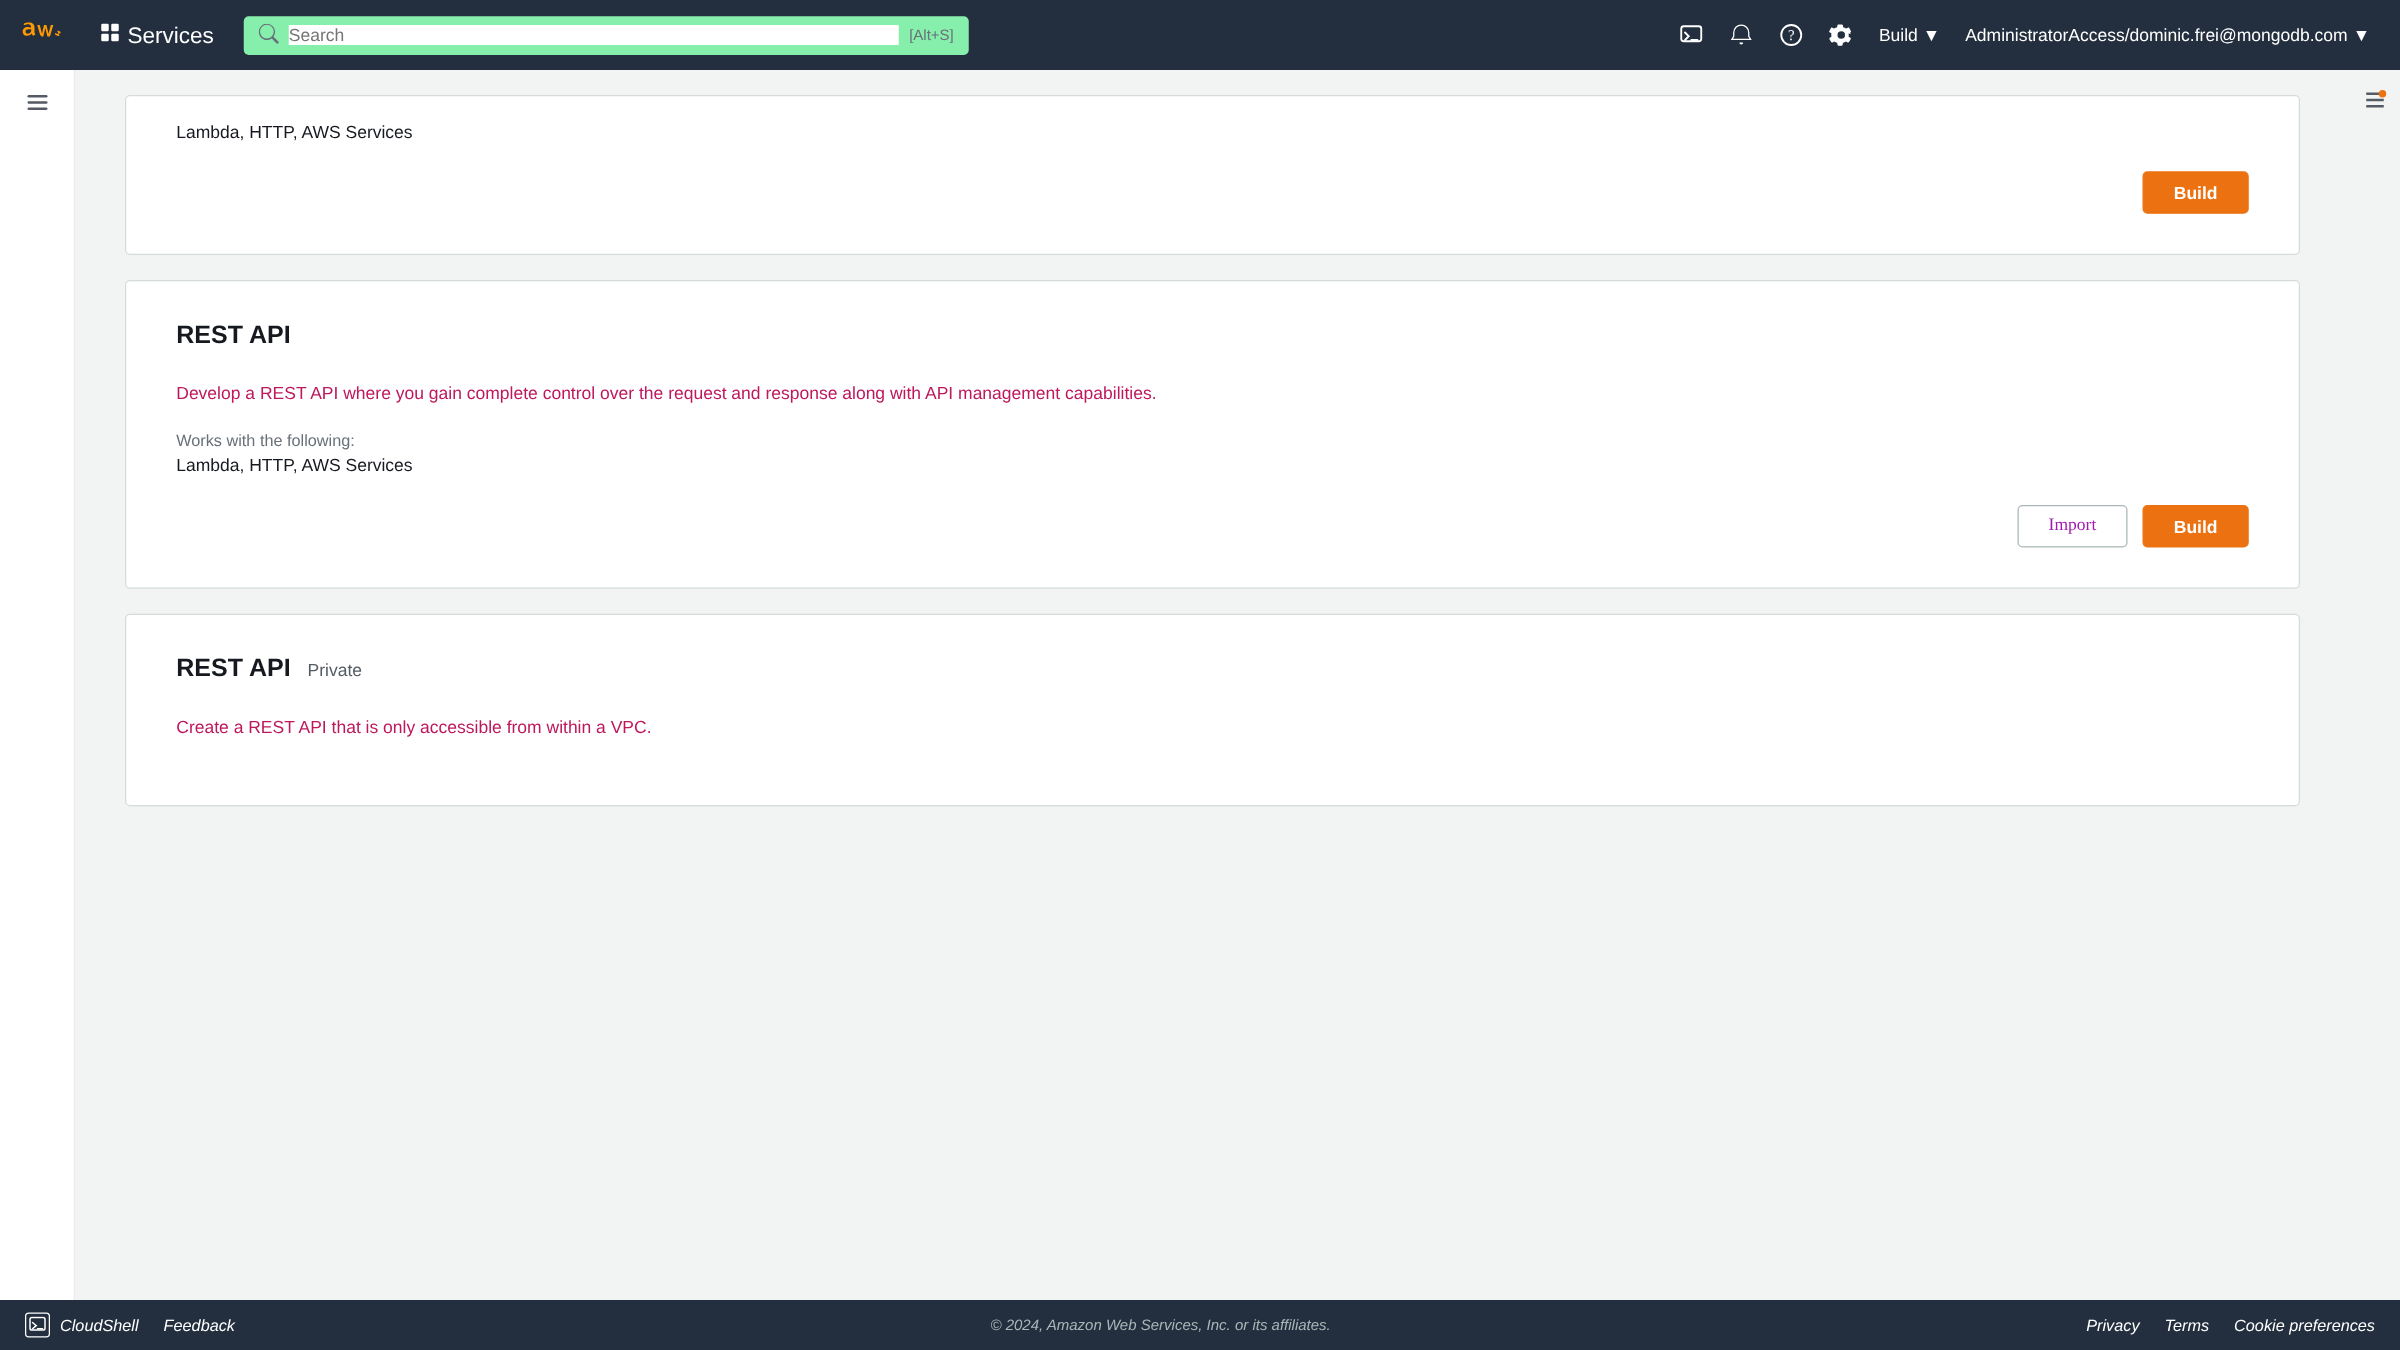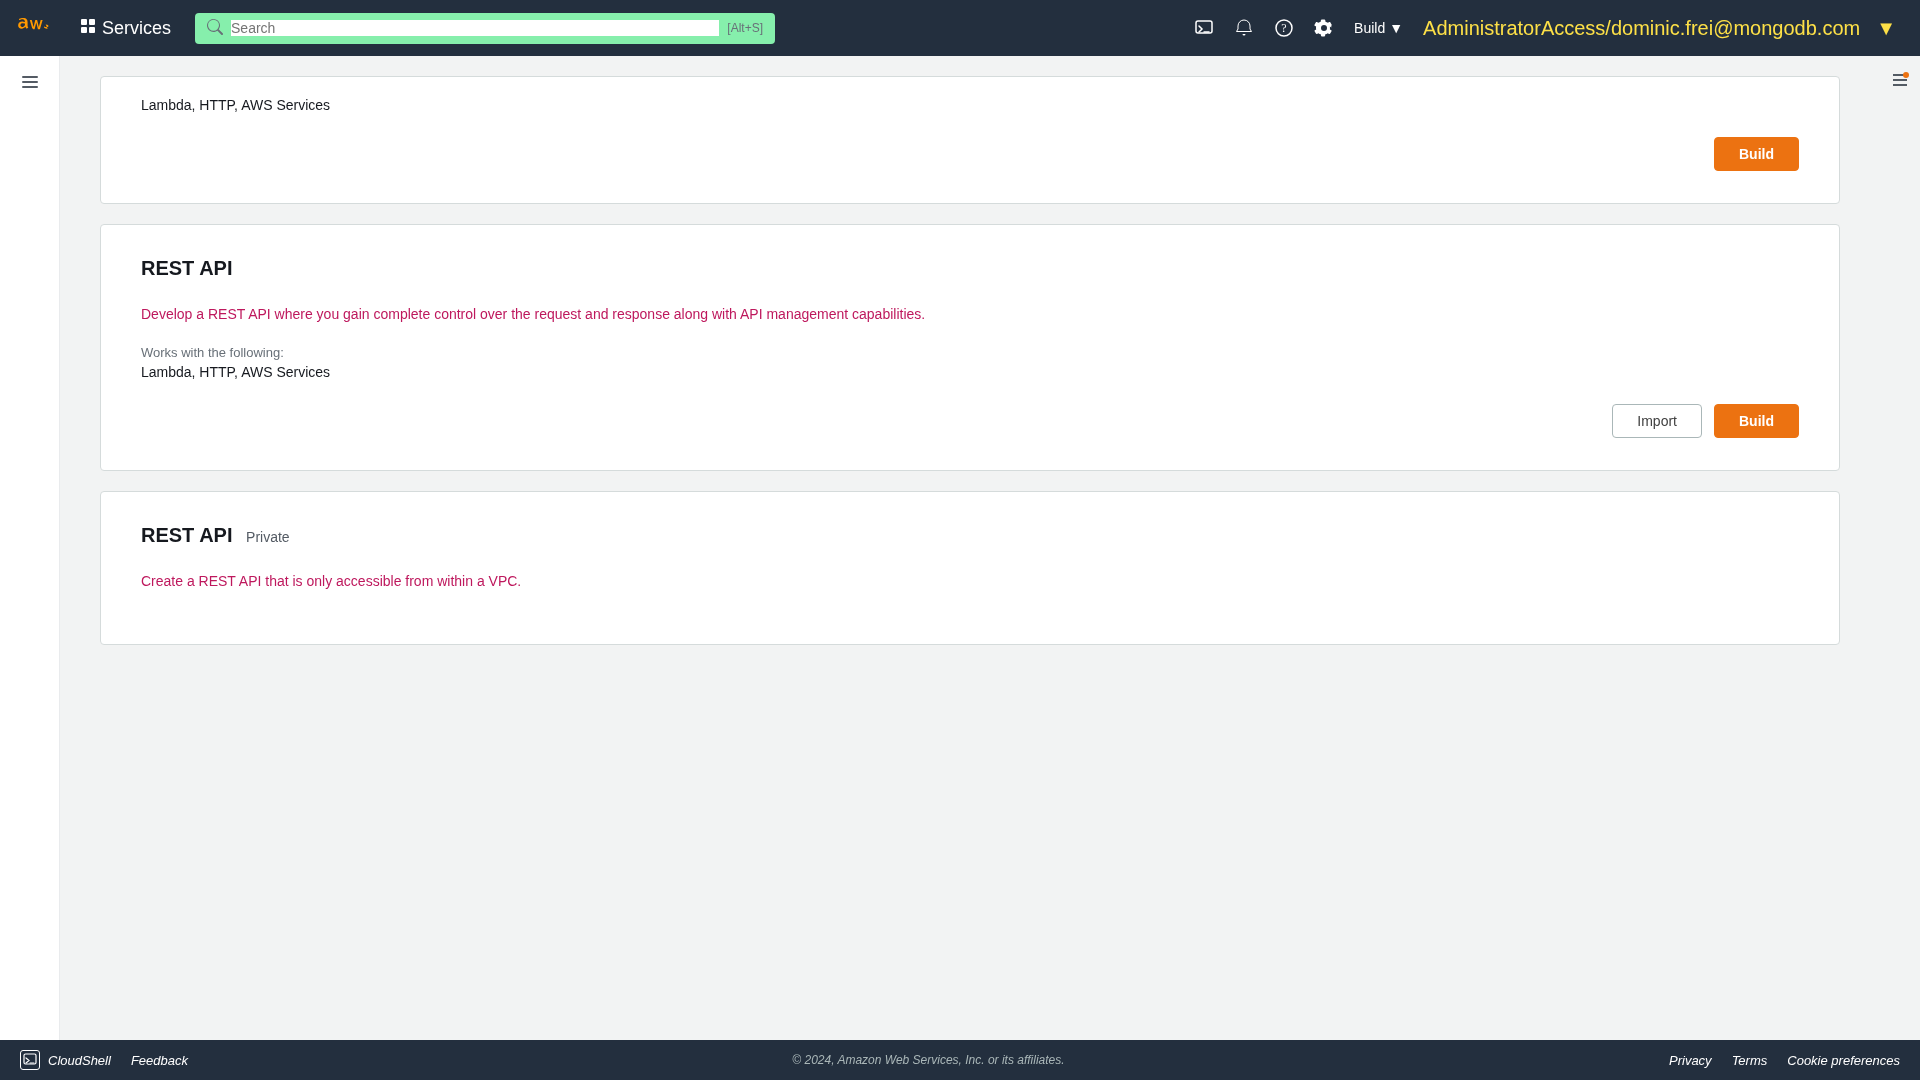--- a/index.html
+++ b/index.html
@@ -93,27 +93,27 @@
       color: #fff;
       font-size: 14px;
       cursor: pointer;
       padding: 6px 8px;
       display: flex;
       align-items: center;
       gap: 4px;
       border-radius: 3px;
     }
     .account-selector {
-      color: #fde047;
-      font-size: 20px;
+      color: #ffffff;
+      font-size: 14px;
       cursor: pointer;
       padding: 6px 8px;
       display: flex;
       align-items: center;
-      gap: 16px;
+      gap: 4px;
       border-radius: 3px;
     }
 
     
     .sidebar {
       position: fixed;
       left: 0;
       top: 56px;
       bottom: 40px;
       width: 60px;
@@ -223,26 +223,27 @@
       color: #fff;
       border: 1px solid #ec7211;
       border-radius: 4px;
       padding: 8px 24px;
       font-size: 14px;
       font-weight: 700;
       cursor: pointer;
     }
     .btn-import {
       background: #fff;
-      color: #404040;
+      color: #a21caf;
       border: 1px solid #aab7b8;
       border-radius: 4px;
       padding: 8px 24px;
       font-size: 14px;
       cursor: pointer;
+      font-family: Liberation Serif, serif;
     }
 
     
     .first-card {
       background: #fff;
       border: 1px solid #d5dbdb;
       border-radius: 4px;
       padding: 20px 40px 32px;
       margin-bottom: 20px;
     }

